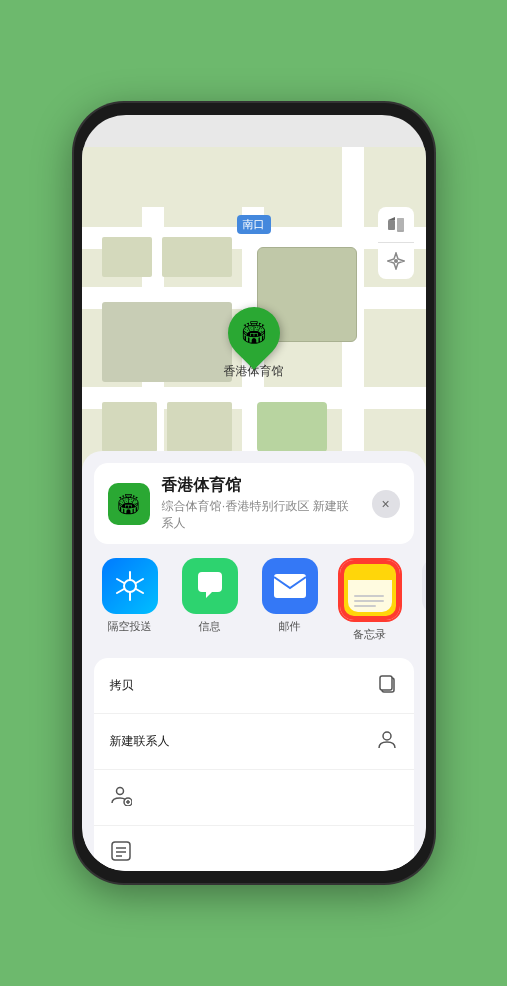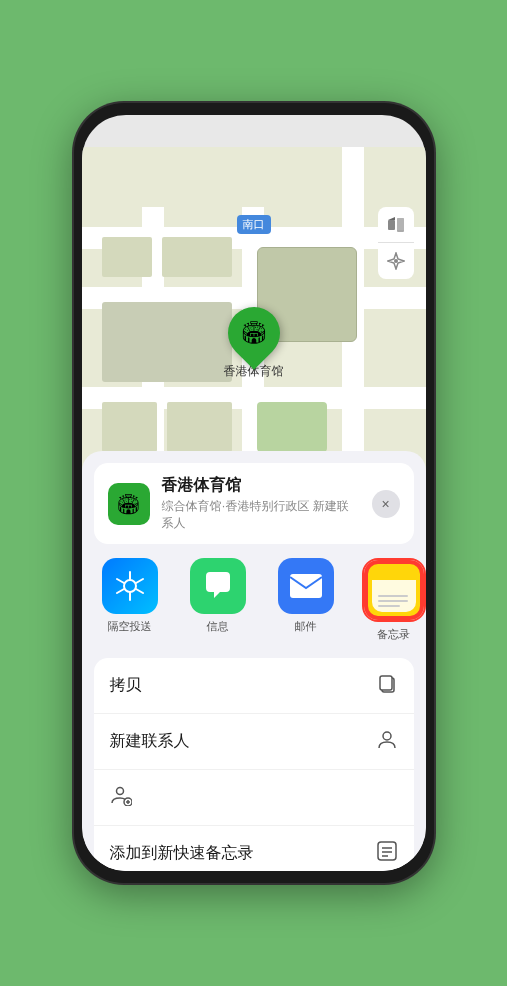--- a/index.html
+++ b/index.html
@@ -261,21 +261,21 @@
       cursor: pointer;
       font-size: 14px;
       color: #666;
       flex-shrink: 0;
     }
 
     
     .apps-row {
       display: flex;
       flex-direction: row;
-      gap: 16px;
+      gap: 8px;
       padding: 14px 12px 8px;
       overflow: hidden;
     }
 
     .app-item {
       display: flex;
       flex-direction: column;
       align-items: center;
       gap: 5px;
       min-width: 72px;
@@ -323,21 +323,21 @@
       padding: 14px 16px;
       cursor: pointer;
       border-bottom: 1px solid #f0f0f0;
     }
 
     .action-item:last-child {
       border-bottom: none;
     }
 
     .action-label {
-      font-size: 16px;
+      font-size: 12px;
       color: #1a1a1a;
     }
 
     .action-icon {
       font-size: 20px;
       color: #555;
     }
 
     
     .home-indicator {
@@ -502,21 +502,20 @@
                 <circle cx="10" cy="7" r="3.5" fill="none" stroke="#555" stroke-width="1.5"></circle>
                 <path d="M2 19 Q2 14 10 14 Q13 14 15.5 15.5" fill="none" stroke="#555" stroke-width="1.5"></path>
                 <circle cx="18" cy="18" r="4" fill="none" stroke="#555" stroke-width="1.5"></circle>
                 <line x1="16" y1="18" x2="20" y2="18" stroke="#555" stroke-width="1.5"></line>
                 <line x1="18" y1="16" x2="18" y2="20" stroke="#555" stroke-width="1.5"></line>
               </svg>
           </span>
         </div>
 
         <div class="action-item">
-          <span class="action-label">添加到新快速备忘录</span>
           <span class="action-icon">
             <svg width="22" height="22" viewBox="0 0 22 22">
                 <rect x="2" y="2" width="18" height="18" rx="3" fill="none" stroke="#555" stroke-width="1.5"></rect>
                 <line x1="6" y1="8" x2="16" y2="8" stroke="#555" stroke-width="1.5"></line>
                 <line x1="6" y1="12" x2="16" y2="12" stroke="#555" stroke-width="1.5"></line>
                 <line x1="6" y1="16" x2="12" y2="16" stroke="#555" stroke-width="1.5"></line>
               </svg>
           </span>
         </div>
 

